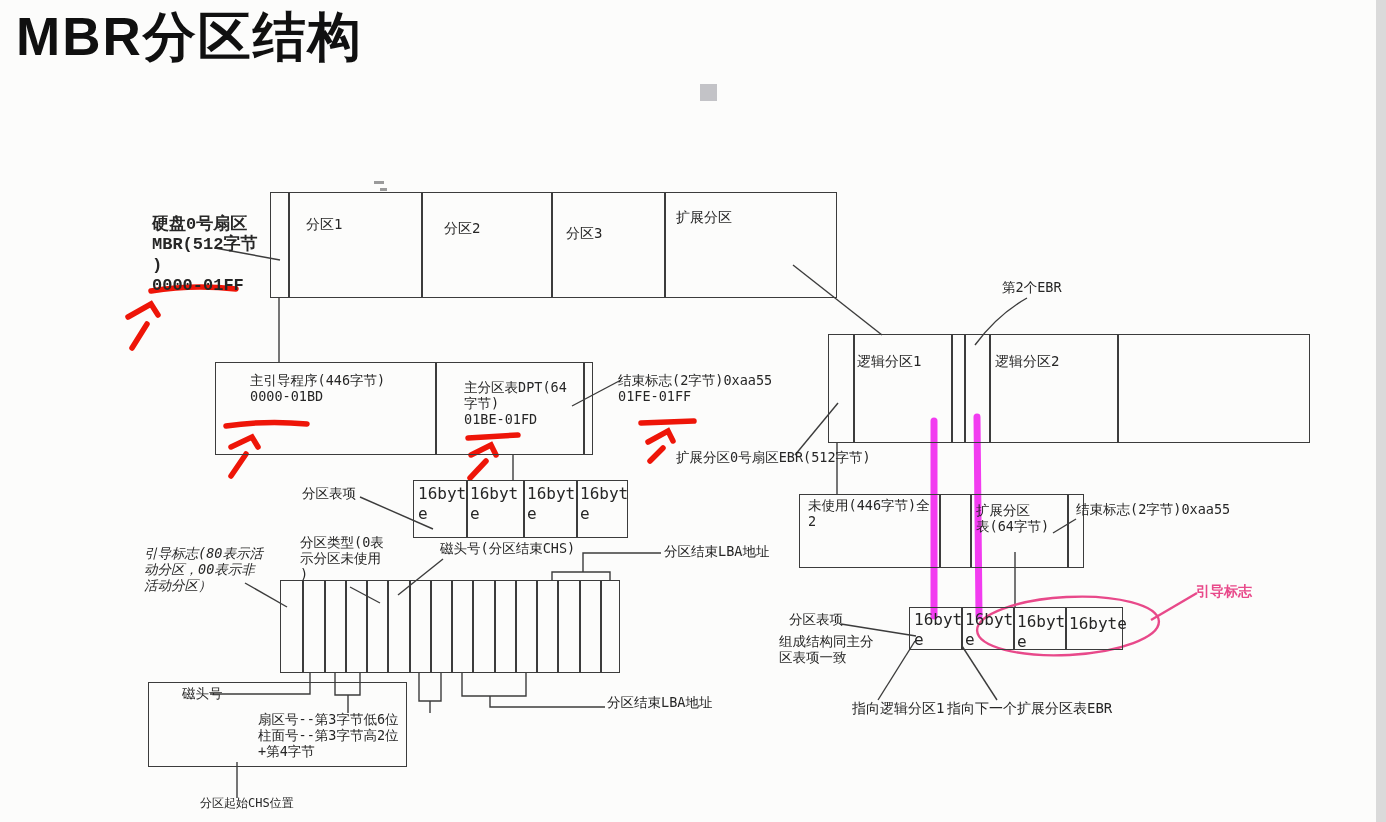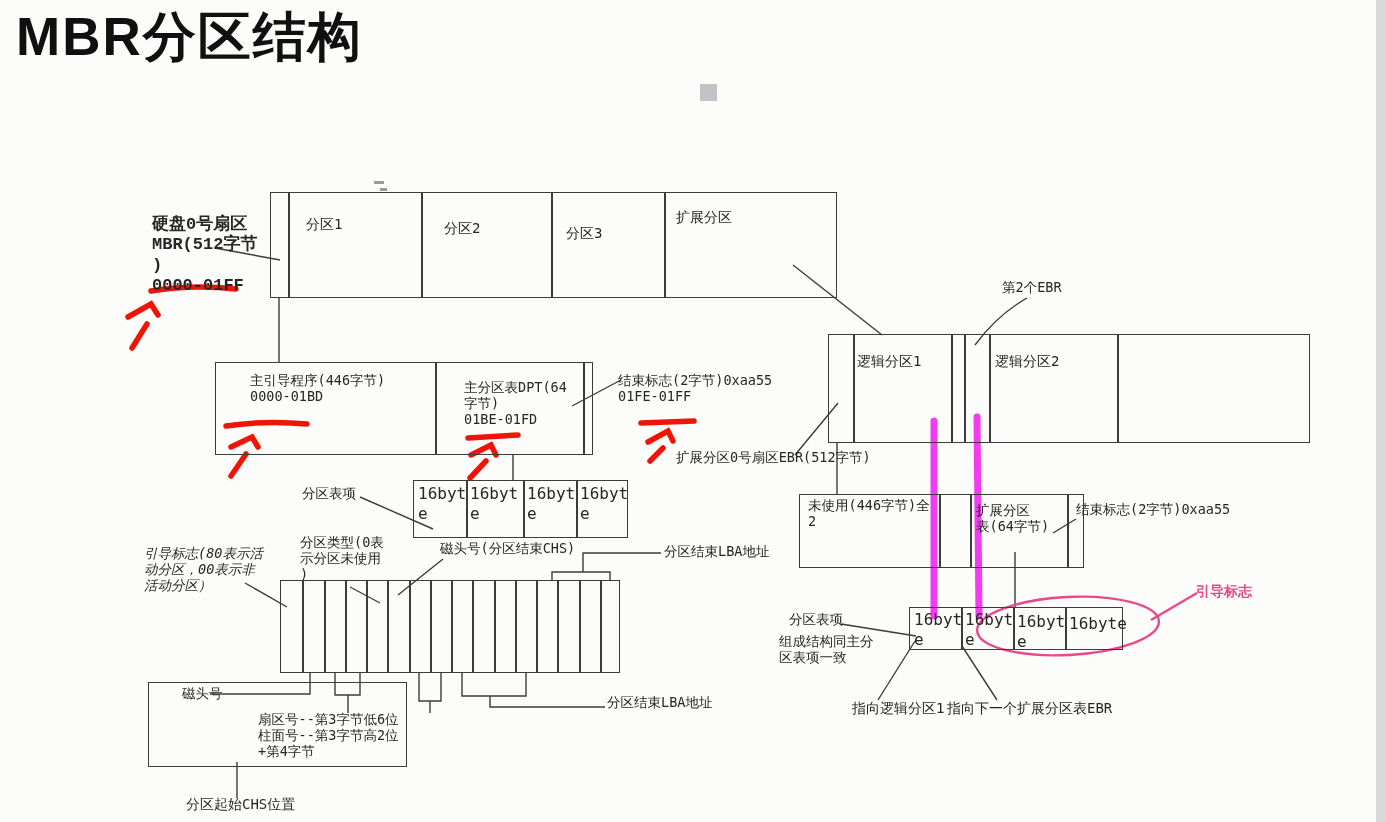--- a/index.html
+++ b/index.html
@@ -157,21 +157,21 @@
 )</div>
   <div class="lbl" style="left:440px;top:540px;">磁头号(分区结束CHS)</div>
   <div class="lbl" style="left:664px;top:543px;">分区结束LBA地址</div>
   <div class="lbl" style="left:607px;top:694px;">分区结束LBA地址</div>
 
   <div class="bx" style="left:148px;top:682px;width:259px;height:85px;"></div>
   <div class="lbl" style="left:162px;top:685px;margin-left:20px;">磁头号</div>
   <div class="lbl" style="left:258px;top:711px;">扇区号--第3字节低6位
 柱面号--第3字节高2位
 +第4字节</div>
-  <div class="lbl" style="left:186px;top:796px;font-size:14px;">分区起始CHS位置</div>
+  <div class="lbl" style="left:200px;top:796px;font-size:12px;">分区起始CHS位置</div>
 
   <div class="bx" style="left:828px;top:334px;width:482px;height:109px;">
     <div class="vd" style="left:24px;"></div>
     <div class="vd" style="left:122px;"></div>
     <div class="vd" style="left:135px;"></div>
     <div class="vd" style="left:160px;"></div>
     <div class="vd" style="left:288px;"></div>
   </div>
   <div class="lbl" style="left:857px;top:353px;font-size:14px;">逻辑分区1</div>
   <div class="lbl" style="left:995px;top:353px;font-size:14px;">逻辑分区2</div>

